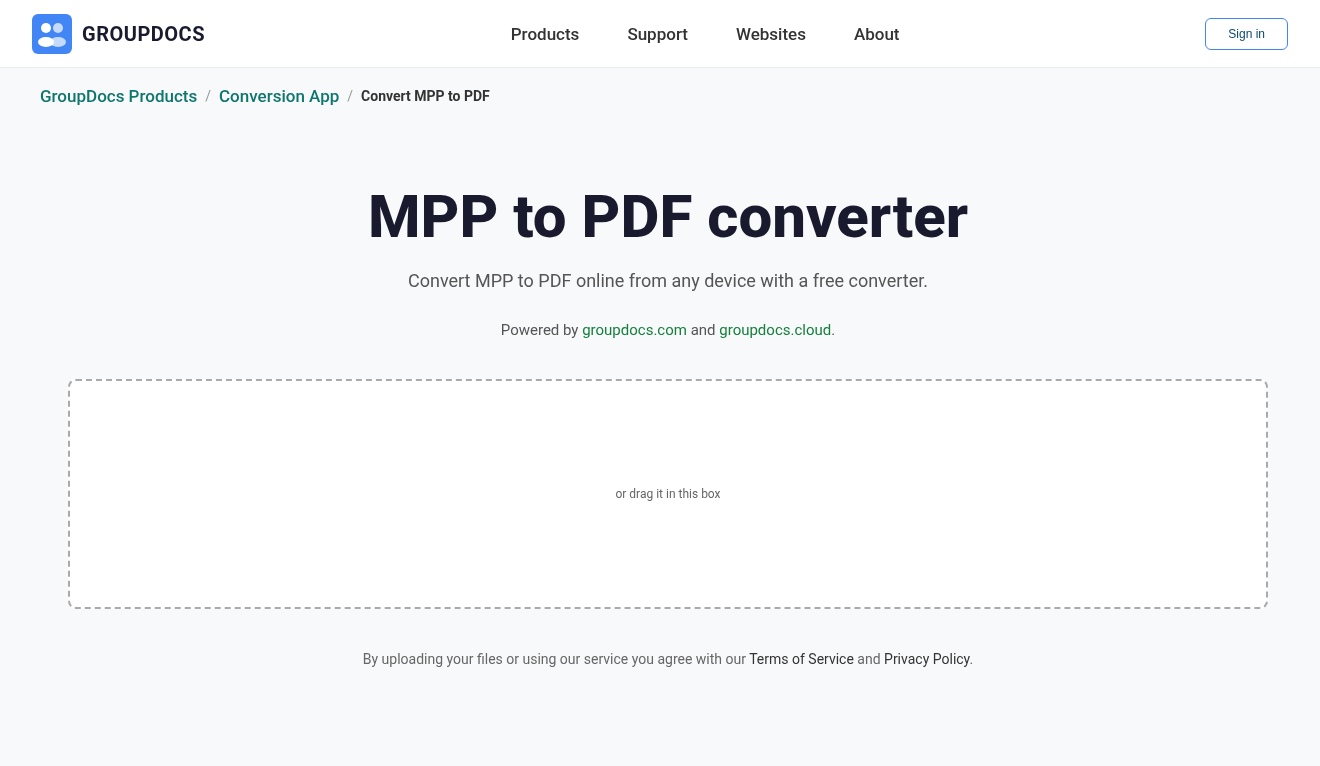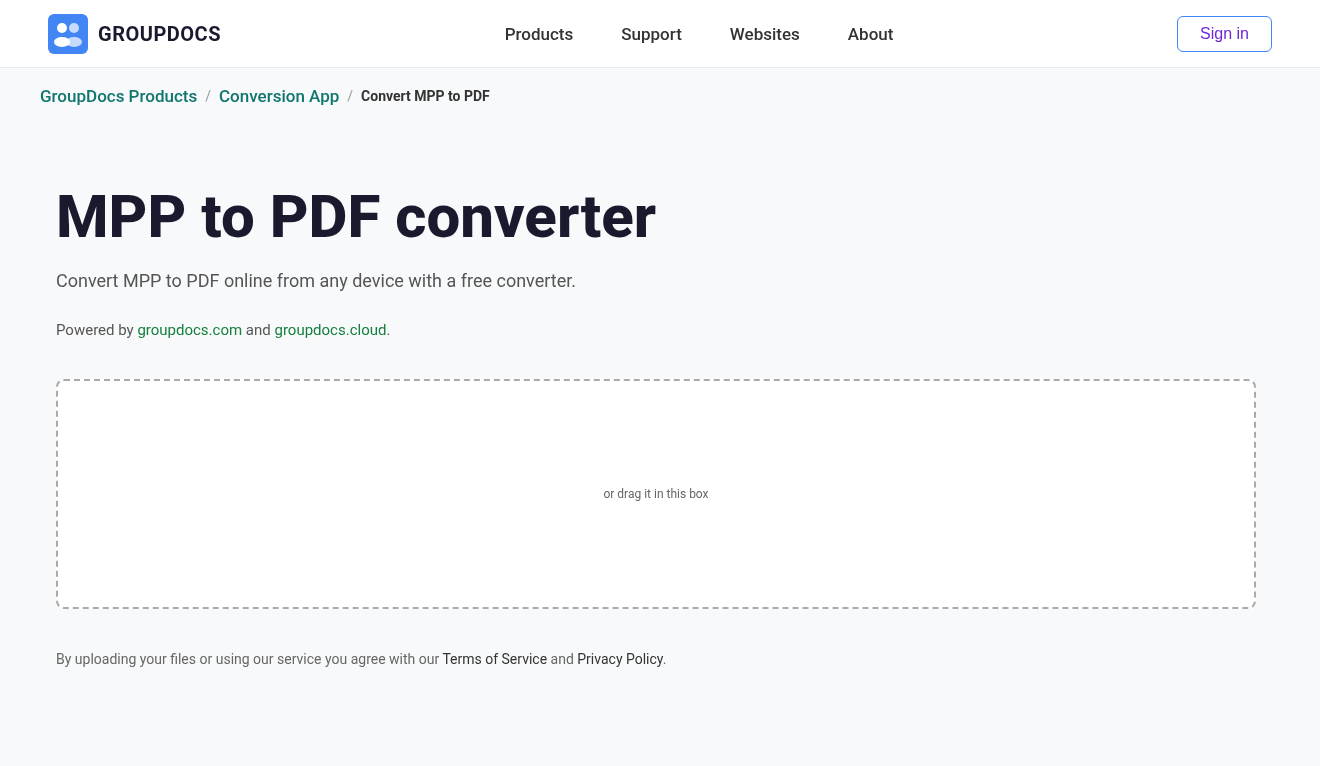--- a/index.html
+++ b/index.html
@@ -16,21 +16,21 @@
       width: 1320px;
     }
 
     
     header {
       background: #fff;
       border-bottom: 1px solid #e9ecef;
       display: flex;
       align-items: center;
       justify-content: space-between;
-      padding: 0 48px;
+      padding: 0 32px;
       height: 68px;
     }
 
     .logo-area {
       display: flex;
       align-items: center;
       gap: 10px;
     }
 
     .logo-icon {
@@ -53,25 +53,25 @@
 
     nav a {
       text-decoration: none;
       color: #333;
       font-size: 17px;
       font-weight: 500;
     }
 
     .sign-in-btn {
       border: 1.5px solid #4285f4;
-      color: #6d28d9;
+      color: #0c4a6e;
       background: #fff;
       padding: 8px 22px;
       border-radius: 6px;
-      font-size: 16px;
+      font-size: 12px;
       font-weight: 500;
       cursor: pointer;
     }
 
     
     .breadcrumb {
       padding: 18px 40px;
       display: flex;
       align-items: center;
       gap: 8px;
@@ -91,21 +91,21 @@
 
     .breadcrumb-current {
       color: #333;
       font-weight: 700;
     }
 
     
     main {
       display: flex;
       flex-direction: column;
-      align-items: flex-start;
+      align-items: center;
       padding: 60px 40px 40px;
       margin-left: 16px;
     }
 
     .page-title {
       font-size: 60px;
       font-weight: 800;
       color: #1a1a2e;
       text-align: center;
       margin-bottom: 20px;

